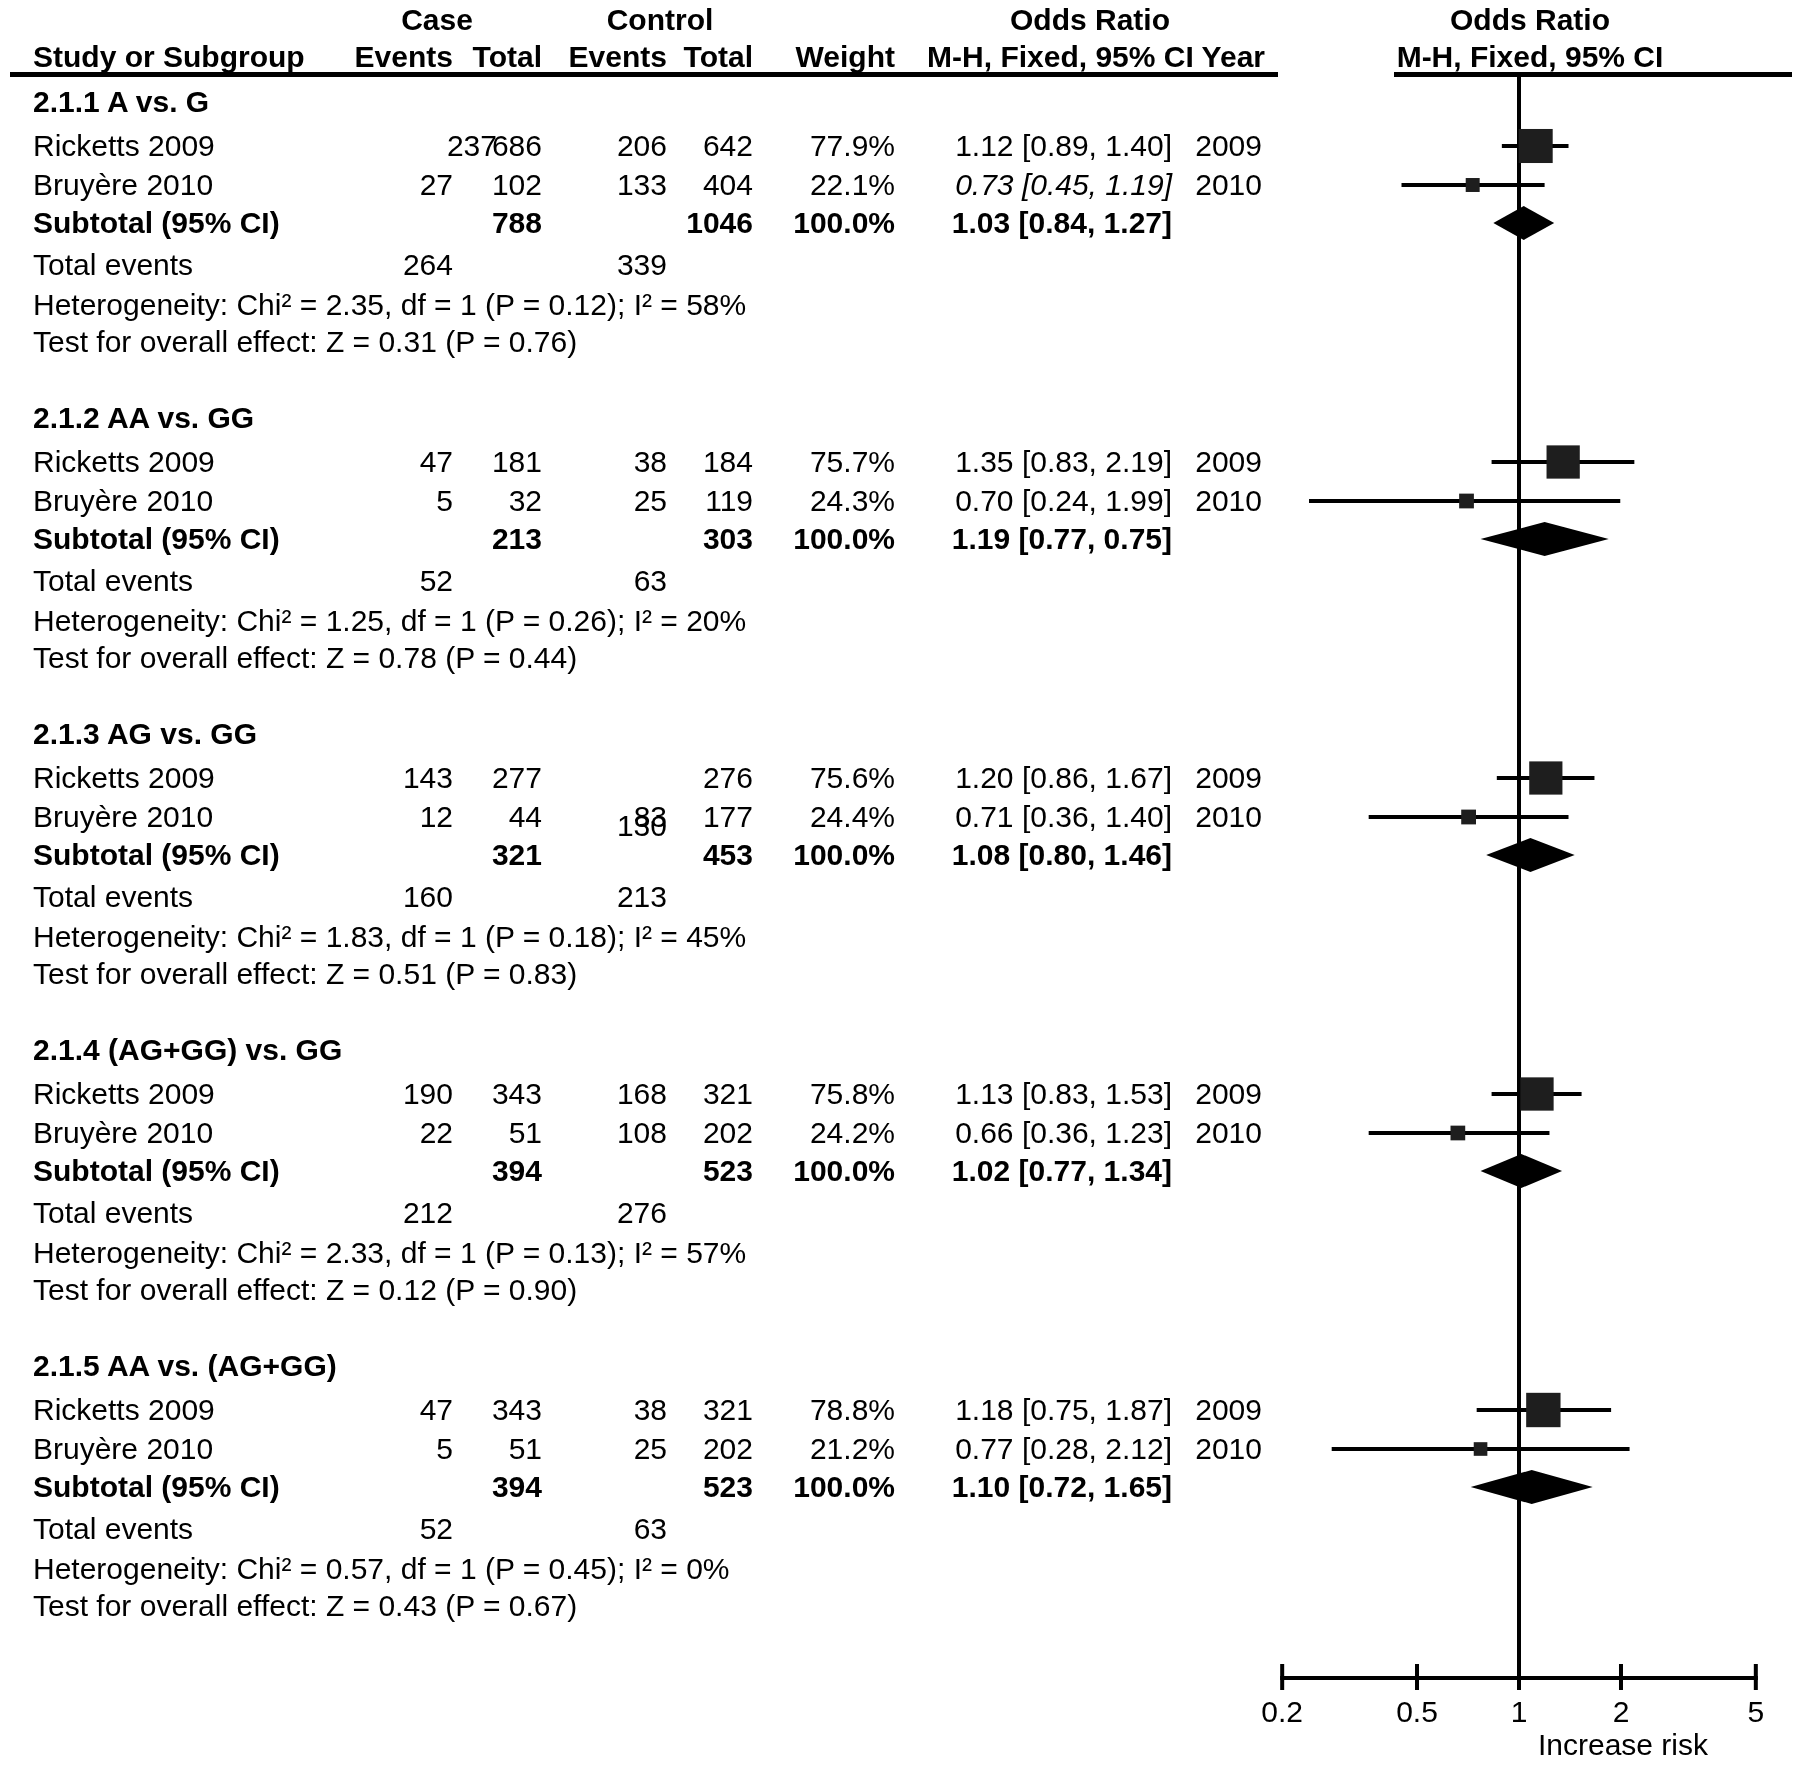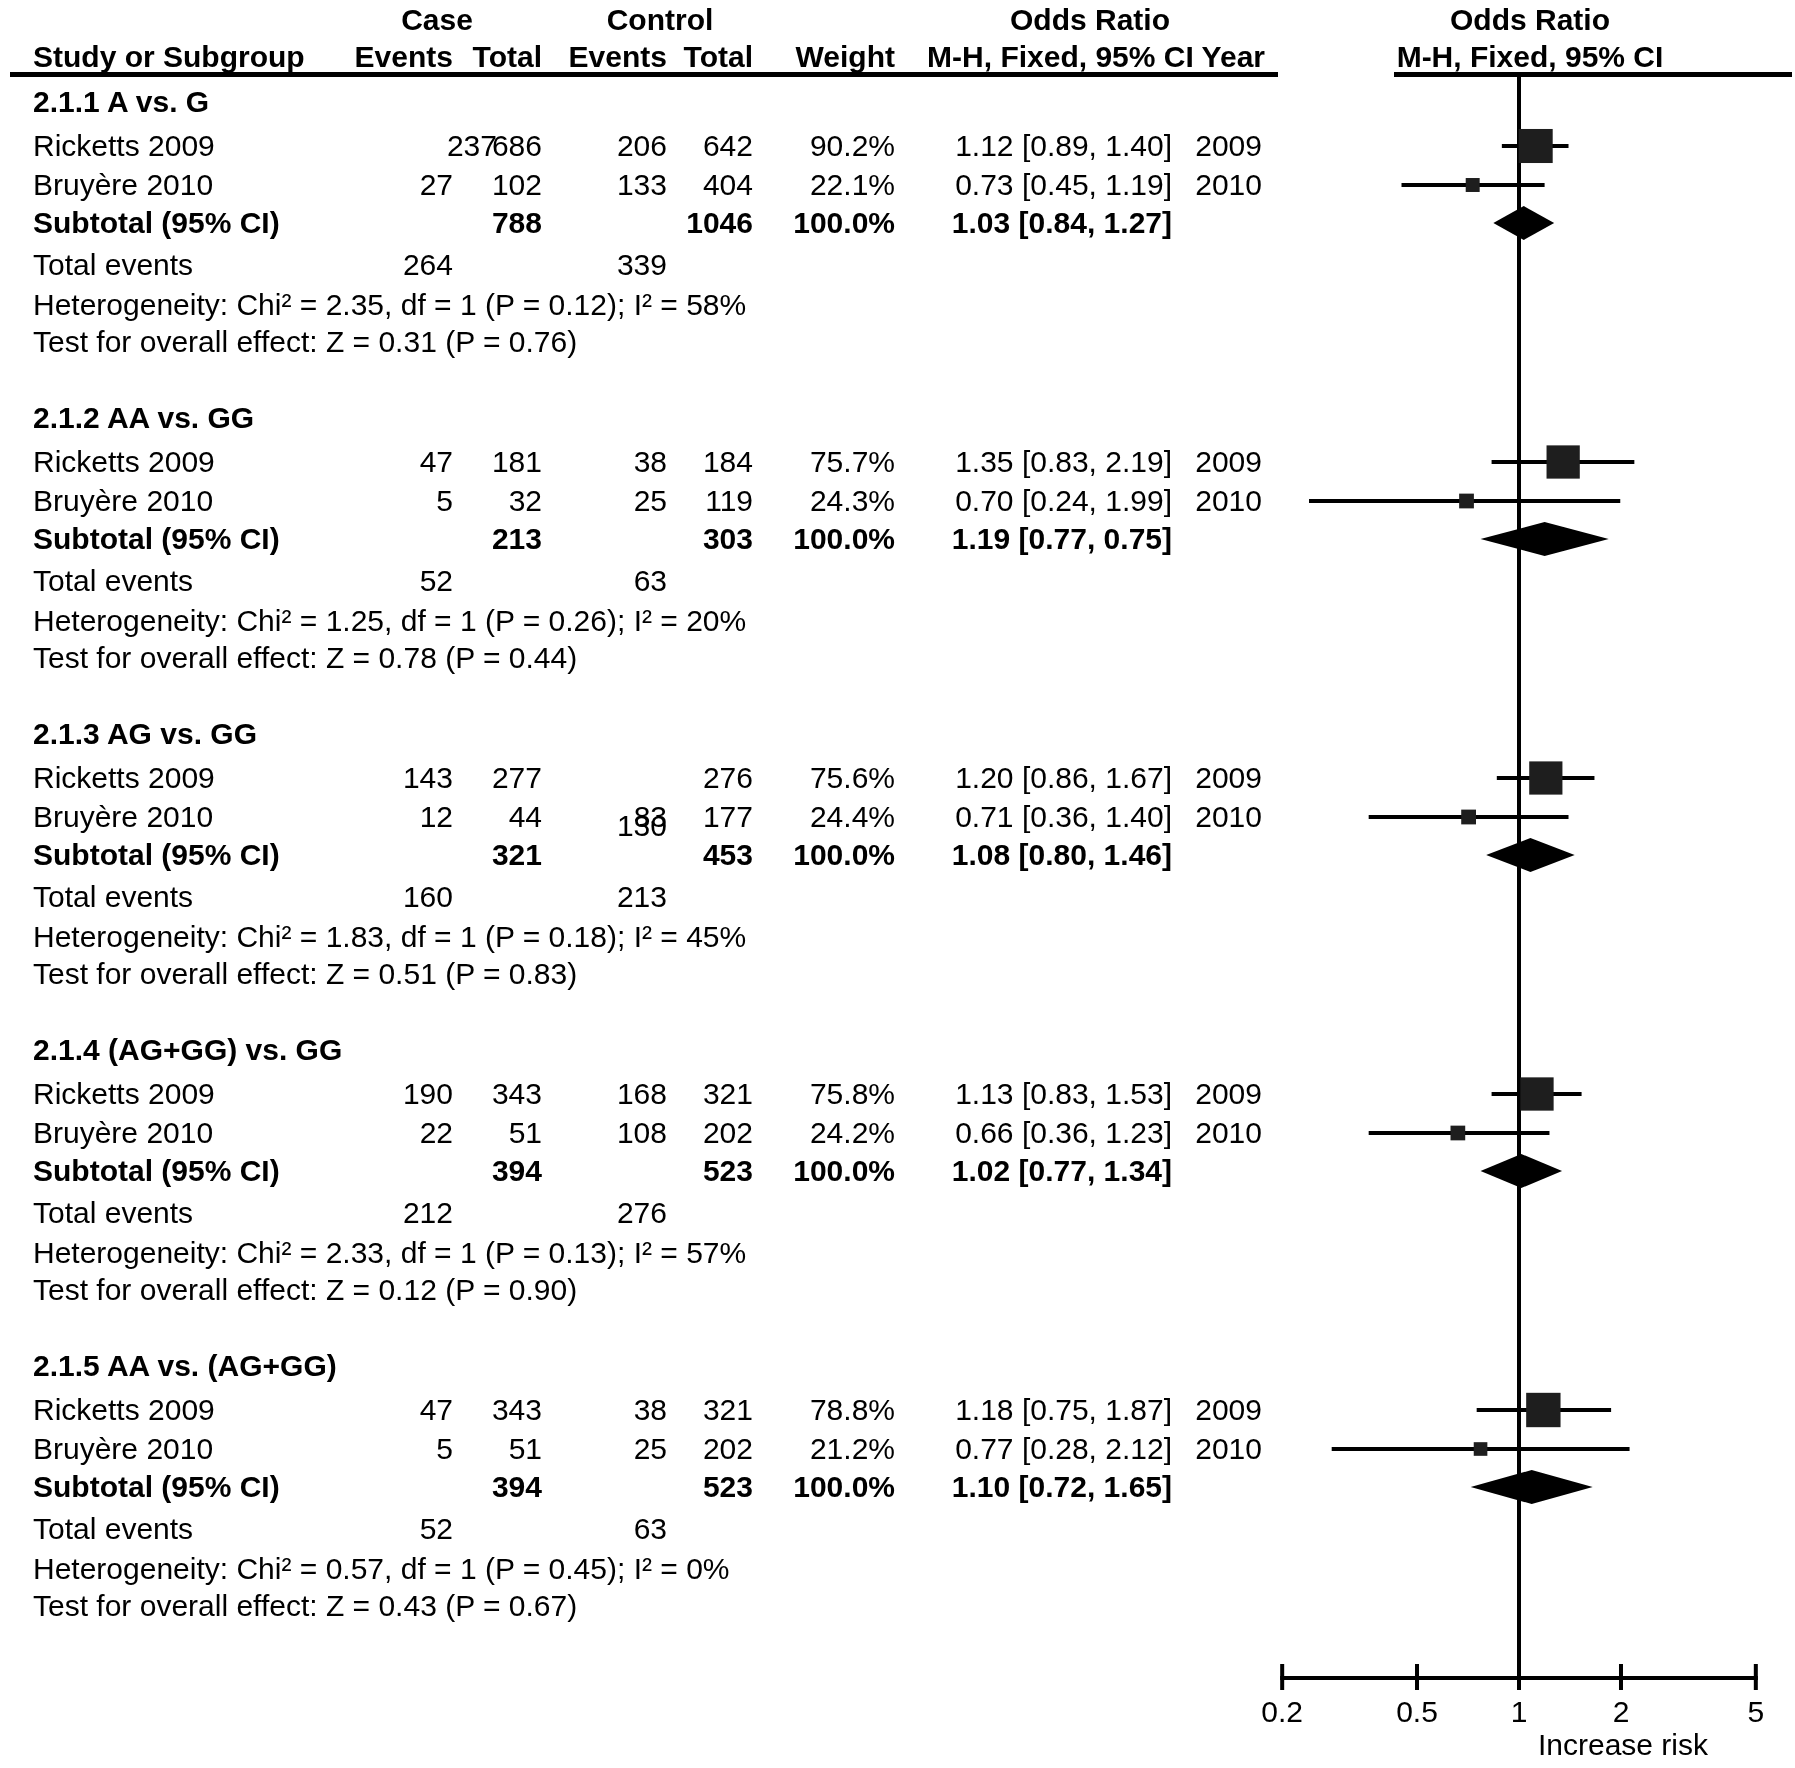--- a/index.html
+++ b/index.html
@@ -75,30 +75,30 @@
       <div class="t ca" style="left: 1217.01px; width: 400px; top: 1692px; text-align: center;">0.5</div>
       <div class="t ca" style="left: 1319px; width: 400px; top: 1692px;">1</div>
       <div class="t ca" style="left: 1420.99px; width: 400px; top: 1692px;">2</div>
       <div class="t ca" style="left: 1555.81px; width: 400px; top: 1692px;">5</div>
       <div class="t b" style="left: 33px; top: 82px;">2.1.1 A vs. G</div>
       <div class="t" style="left: 33px; top: 126px;">Ricketts 2009</div>
       <div class="t ra" style="left: 113px; width: 340px; top: 126px; margin-left: 44px;">237</div>
       <div class="t ra" style="left: 202px; width: 340px; top: 126px;">686</div>
       <div class="t ra" style="left: 327px; width: 340px; top: 126px;">206</div>
       <div class="t ra" style="left: 413px; width: 340px; top: 126px;">642</div>
-      <div class="t ra" style="left: 555px; width: 340px; top: 126px;">90.2%</div>
+      <div class="t ra" style="left: 555px; width: 340px; top: 126px;">77.9%</div>
       <div class="t ra" style="left: 832px; width: 340px; top: 126px;">1.12 [0.89, 1.40]</div>
       <div class="t ra" style="left: 922px; width: 340px; top: 126px;">2009</div>
       <div class="t" style="left: 33px; top: 165px;">Bruyère 2010</div>
       <div class="t ra" style="left: 113px; width: 340px; top: 165px;">27</div>
       <div class="t ra" style="left: 202px; width: 340px; top: 165px;">102</div>
       <div class="t ra" style="left: 327px; width: 340px; top: 165px;">133</div>
       <div class="t ra" style="left: 413px; width: 340px; top: 165px;">404</div>
       <div class="t ra" style="left: 555px; width: 340px; top: 165px;">22.1%</div>
-      <div class="t ra" style="left: 832px; width: 340px; top: 165px;">0.73 [0.45, 1.19]</div>
+      <div class="t ra" style="left: 832px; width: 340px; top: 165px; font-style: italic;">0.73 [0.45, 1.19]</div>
       <div class="t ra" style="left: 922px; width: 340px; top: 165px;">2010</div>
       <div class="t b" style="left: 33px; top: 203px;">Subtotal (95% CI)</div>
       <div class="t b ra" style="left: 202px; width: 340px; top: 203px;">788</div>
       <div class="t b ra" style="left: 413px; width: 340px; top: 203px;">1046</div>
       <div class="t b ra" style="left: 555px; width: 340px; top: 203px;">100.0%</div>
       <div class="t b ra" style="left: 832px; width: 340px; top: 203px;">1.03 [0.84, 1.27]</div>
       <div class="t" style="left: 33px; top: 245px;">Total events</div>
       <div class="t ra" style="left: 113px; width: 340px; top: 245px;">264</div>
       <div class="t ra" style="left: 327px; width: 340px; top: 245px;">339</div>
       <div class="t" style="left: 33px; top: 285px;">Heterogeneity: Chi² = 2.35, df = 1 (P = 0.12); I² = 58%</div>

